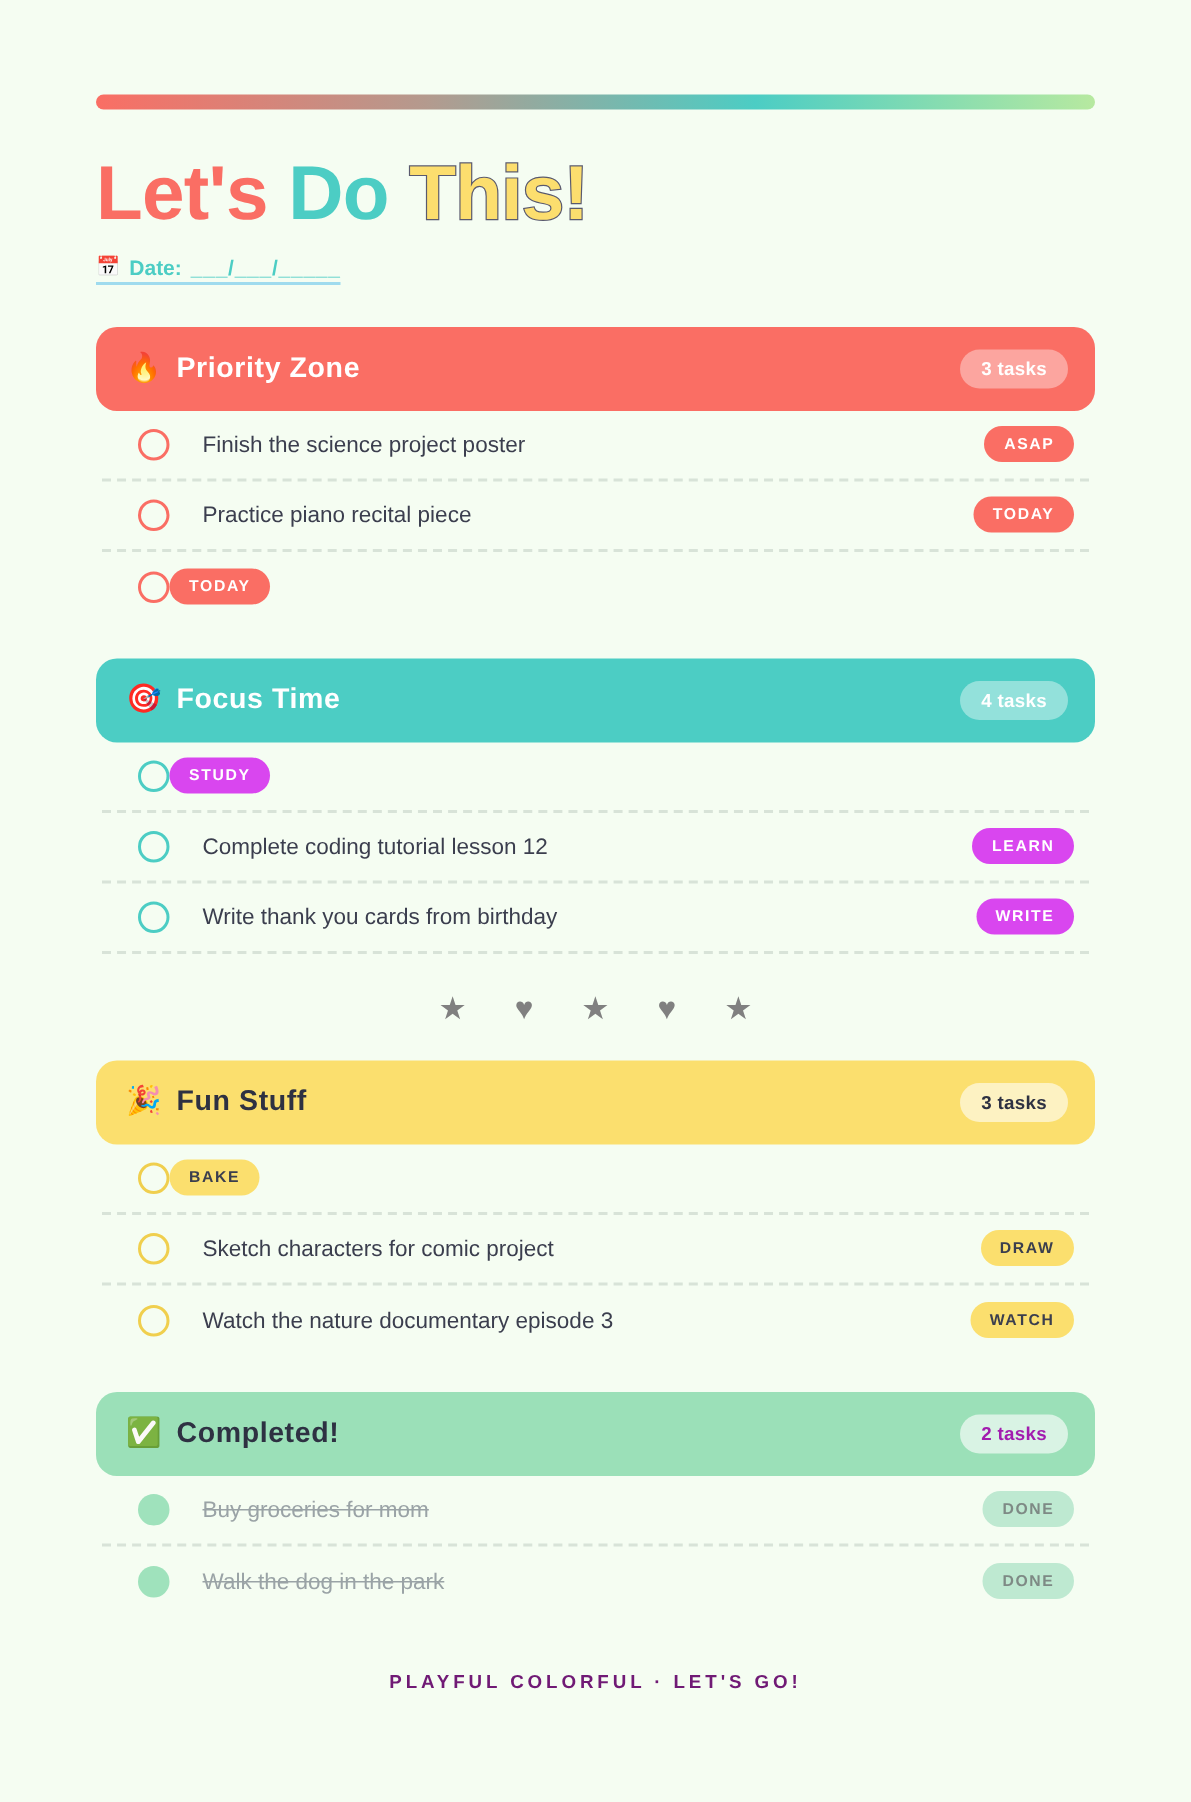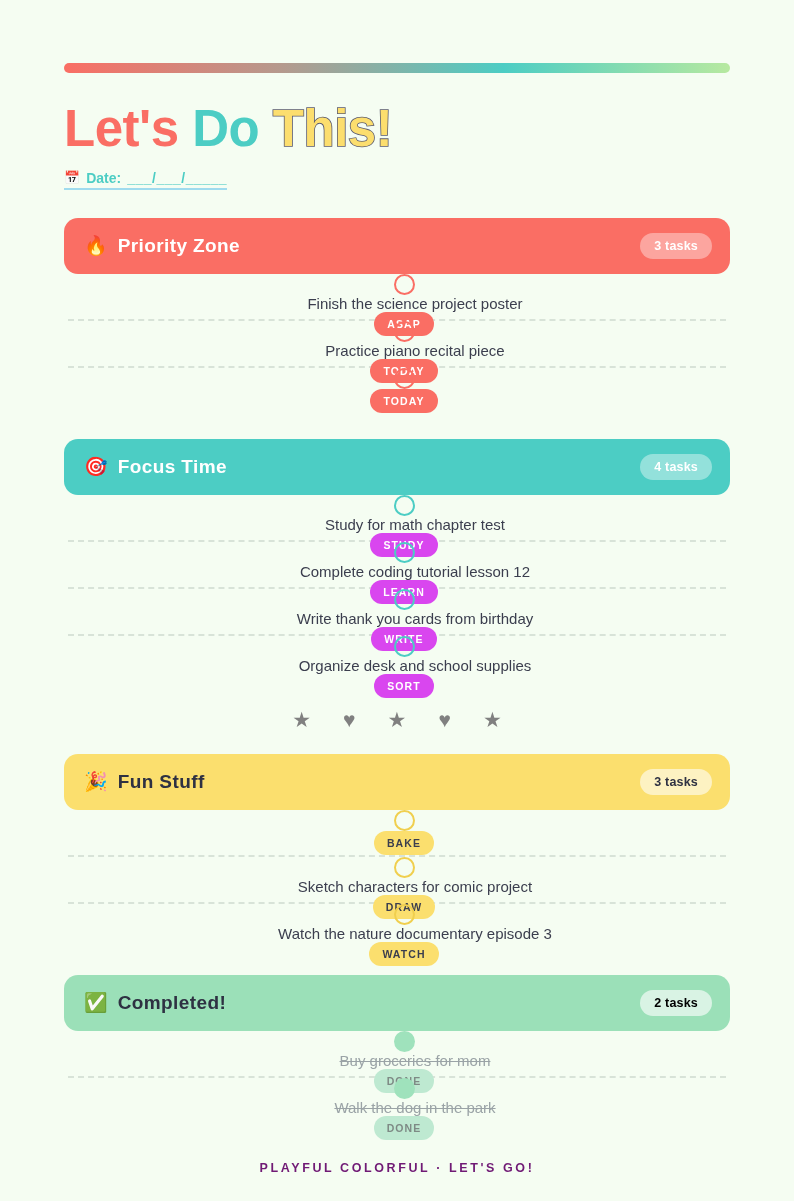--- a/index.html
+++ b/index.html
@@ -101,32 +101,31 @@
   .h-teal   { background: #4CCDC4; }
   .h-teal .sec-title { color: #FFFFFF; }
   .h-teal .sec-count { background: rgba(255,255,255,0.40); color: #FFFFFF; }
 
   .h-yellow { background: #FBDF6E; }
   .h-yellow .sec-title { color: #2E3142; }
   .h-yellow .sec-count { background: rgba(255,255,255,0.58); color: #2E3142; }
 
   .h-mint   { background: #9BE0B8; }
   .h-mint .sec-title { color: #2E3142; }
-  .h-mint .sec-count { background: rgba(255,255,255,0.62); color: #000000; }
+  .h-mint .sec-count { background: rgba(255,255,255,0.62); color: #a21caf; }
 
   
   .task-list { padding: 0 4px; }
   .task-row {
     display: flex;
     align-items: center;
     height: 47px;
     padding: 0 10px 0 24px;
     box-sizing: border-box;
     border-bottom: 2px dashed #D8E3D8;
-    flex-direction: column;
   }
   .task-row.last { border-bottom: none; }
 
   .checkbox {
     width: 21px;
     height: 21px;
     border-radius: 50%;
     border: 2.6px solid #FA6E64;
     box-sizing: border-box;
     flex: none;
@@ -232,37 +231,31 @@
         <div class="sec-header h-teal">
           <div class="sec-header-left">
             <span class="sec-emoji">🎯</span>
             <span class="sec-title">Focus Time</span>
           </div>
           <span class="sec-count">4 tasks</span>
         </div>
         <div class="task-list">
           <div class="task-row">
             <span class="checkbox cb-teal"></span>
-            <span class="task-text">Study for math chapter test</span>
             <span class="tag tag-teal">STUDY</span>
           </div>
           <div class="task-row">
             <span class="checkbox cb-teal"></span>
             <span class="task-text">Complete coding tutorial lesson 12</span>
             <span class="tag tag-teal">LEARN</span>
           </div>
           <div class="task-row">
             <span class="checkbox cb-teal"></span>
             <span class="task-text">Write thank you cards from birthday</span>
             <span class="tag tag-teal">WRITE</span>
-          </div>
-          <div class="task-row last">
-            <span class="checkbox cb-teal"></span>
-            <span class="task-text">Organize desk and school supplies</span>
-            <span class="tag tag-teal">SORT</span>
           </div>
         </div>
       </div>
       <div class="divider">
         <span>★</span>
         <span>♥</span>
         <span>★</span>
         <span>♥</span>
         <span>★</span>
       </div>

